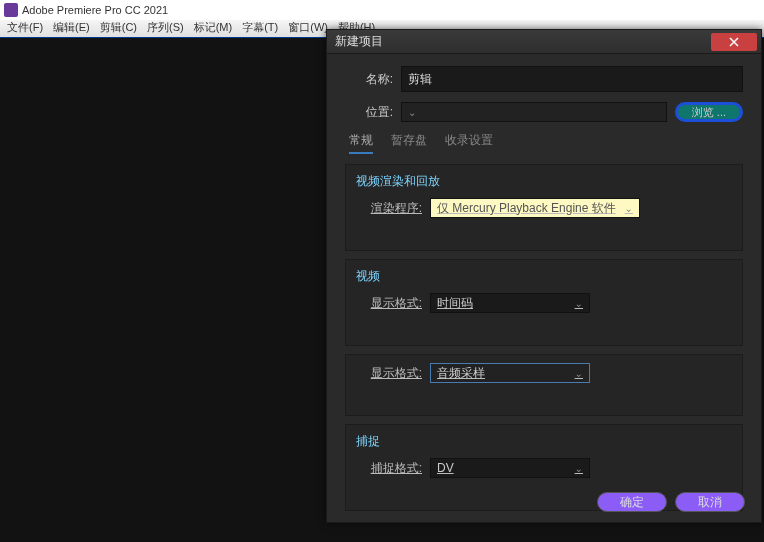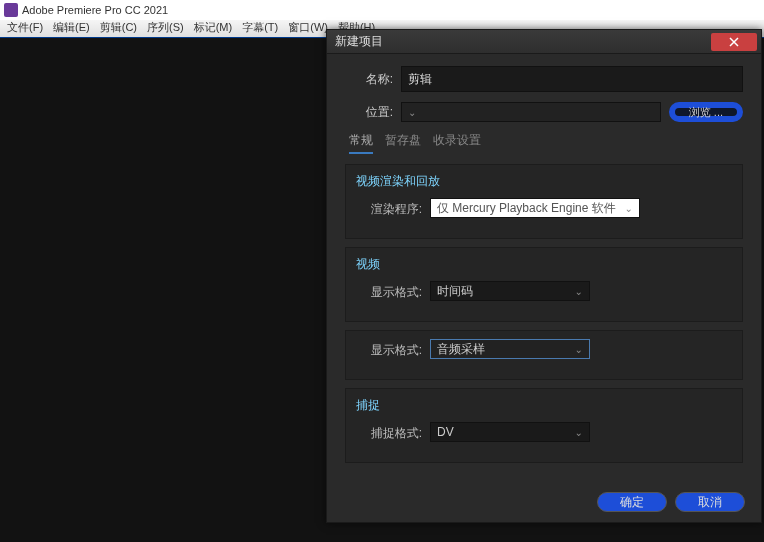--- a/index.html
+++ b/index.html
@@ -21,41 +21,41 @@
 .dialog-titlebar { height: 24px; background: linear-gradient(#3a3a3a,#2e2e2e); display: flex; align-items: center; justify-content: space-between; padding: 0 4px 0 8px; font-size: 12px; color: #ddd; border-bottom: 1px solid #1a1a1a; }
 .dialog-close { width: 46px; height: 18px; background: #c94040; border-radius: 2px; display: flex; align-items: center; justify-content: center; color: #fff; font-size: 11px; cursor: pointer; }
 .dialog-close svg { width: 10px; height: 10px; }
 
 .dialog-body { padding: 12px 18px 8px 18px; color: #bbb; font-size: 12px; }
 
 .row { display: flex; align-items: center; margin-bottom: 10px; }
 .row-label { width: 48px; text-align: right; margin-right: 8px; color: #ccc; font-size: 12px; }
 .text-input { flex: 1; background: #1a1a1a; border: 1px solid #111; height: 26px; color: #ddd; padding: 0 6px; font-size: 12px; }
 .path-input { flex: 1; background: #222; border: 1px solid #111; height: 20px; color: #bbb; padding: 0 6px; font-size: 12px; display: flex; align-items: center; justify-content: space-between; }
-.browse-btn { margin-left: 8px; background: #0f172a; border: 6px solid #1d4ed8; border-radius: 10px; height: 20px; padding: 0 14px; color: #ccc; font-size: 11px; cursor: pointer; display: flex; align-items: center; }
+.browse-btn { margin-left: 8px; background: #0f766e; border: 3px solid #1d4ed8; border-radius: 10px; height: 20px; padding: 0 14px; color: #ccc; font-size: 11px; cursor: pointer; display: flex; align-items: center; }
 
 
-.tabs { display: flex; gap: 12px; margin: 6px 0 10px 0; padding-left: 4px; font-size: 12px; }
+.tabs { display: flex; gap: 18px; margin: 6px 0 10px 0; padding-left: 4px; font-size: 12px; }
 .tab { color: #888; cursor: pointer; padding-bottom: 3px; }
 .tab.activetxt { color: #aaa; border-bottom: 2px solid #3a7abf; }
 
 .section-box { border: 1px solid #1c1c1c; background: #252525; padding: 8px 10px 12px 10px; margin-bottom: 8px; position: relative; }
 .section-title { font-size: 12px; color: #7dd3fc; margin-bottom: 8px; }
-.field-row { display: flex; align-items: flex-end; margin-bottom: 8px; }
+.field-row { display: flex; align-items: center; margin-bottom: 20px; text-decoration: underline; }
 .field-label { width: 66px; text-align: right; margin-right: 8px; color: #bbb; font-size: 12px; }
 .dropdown { flex: 1; max-width: 160px; background: #1a1a1a; border: 1px solid #111; height: 20px; color: #ccc; font-size: 12px; display: flex; align-items: center; justify-content: space-between; padding: 0 6px; cursor: default; }
 .dropdown.highlight { border: 1px solid #4a7aaf; background: #222; }
-.dropdown.disabled { color: #555; background: #ffffff; }
+.dropdown.disabled { color: #555; background: #fef9c3; }
 .chev { font-size: 10px; color: #888; }
 
 .checkbox-row { display: flex; align-items: center; margin-top: 10px; font-size: 12px; color: #bbb; }
 .checkbox { width: 12px; height: 12px; border: 1px solid #777; margin-right: 6px; background: #252525; }
 
 .dialog-footer { position: absolute; bottom: 10px; right: 16px; display: flex; gap: 8px; }
-.dlg-btn { background: #1d4ed8; border: 1px solid #555; border-radius: 10px; height: 20px; padding: 0 22px; color: #ddd; font-size: 12px; cursor: pointer; display: flex; align-items: center; }
+.dlg-btn { background: #8b5cf6; border: 1px solid #555; border-radius: 10px; height: 20px; padding: 0 22px; color: #ddd; font-size: 12px; cursor: pointer; display: flex; align-items: center; }
 
 .top-border-strip { position: absolute; top: 38px; left: 0; right: 0; height: 3px; background: #2a2a44; }
 </style>
 </head>
 <body>
 
 <div class="titlebar">
   <div class="titlebar-icon"></div>
   <span>Adobe Premiere Pro CC 2021</span>
 </div>

